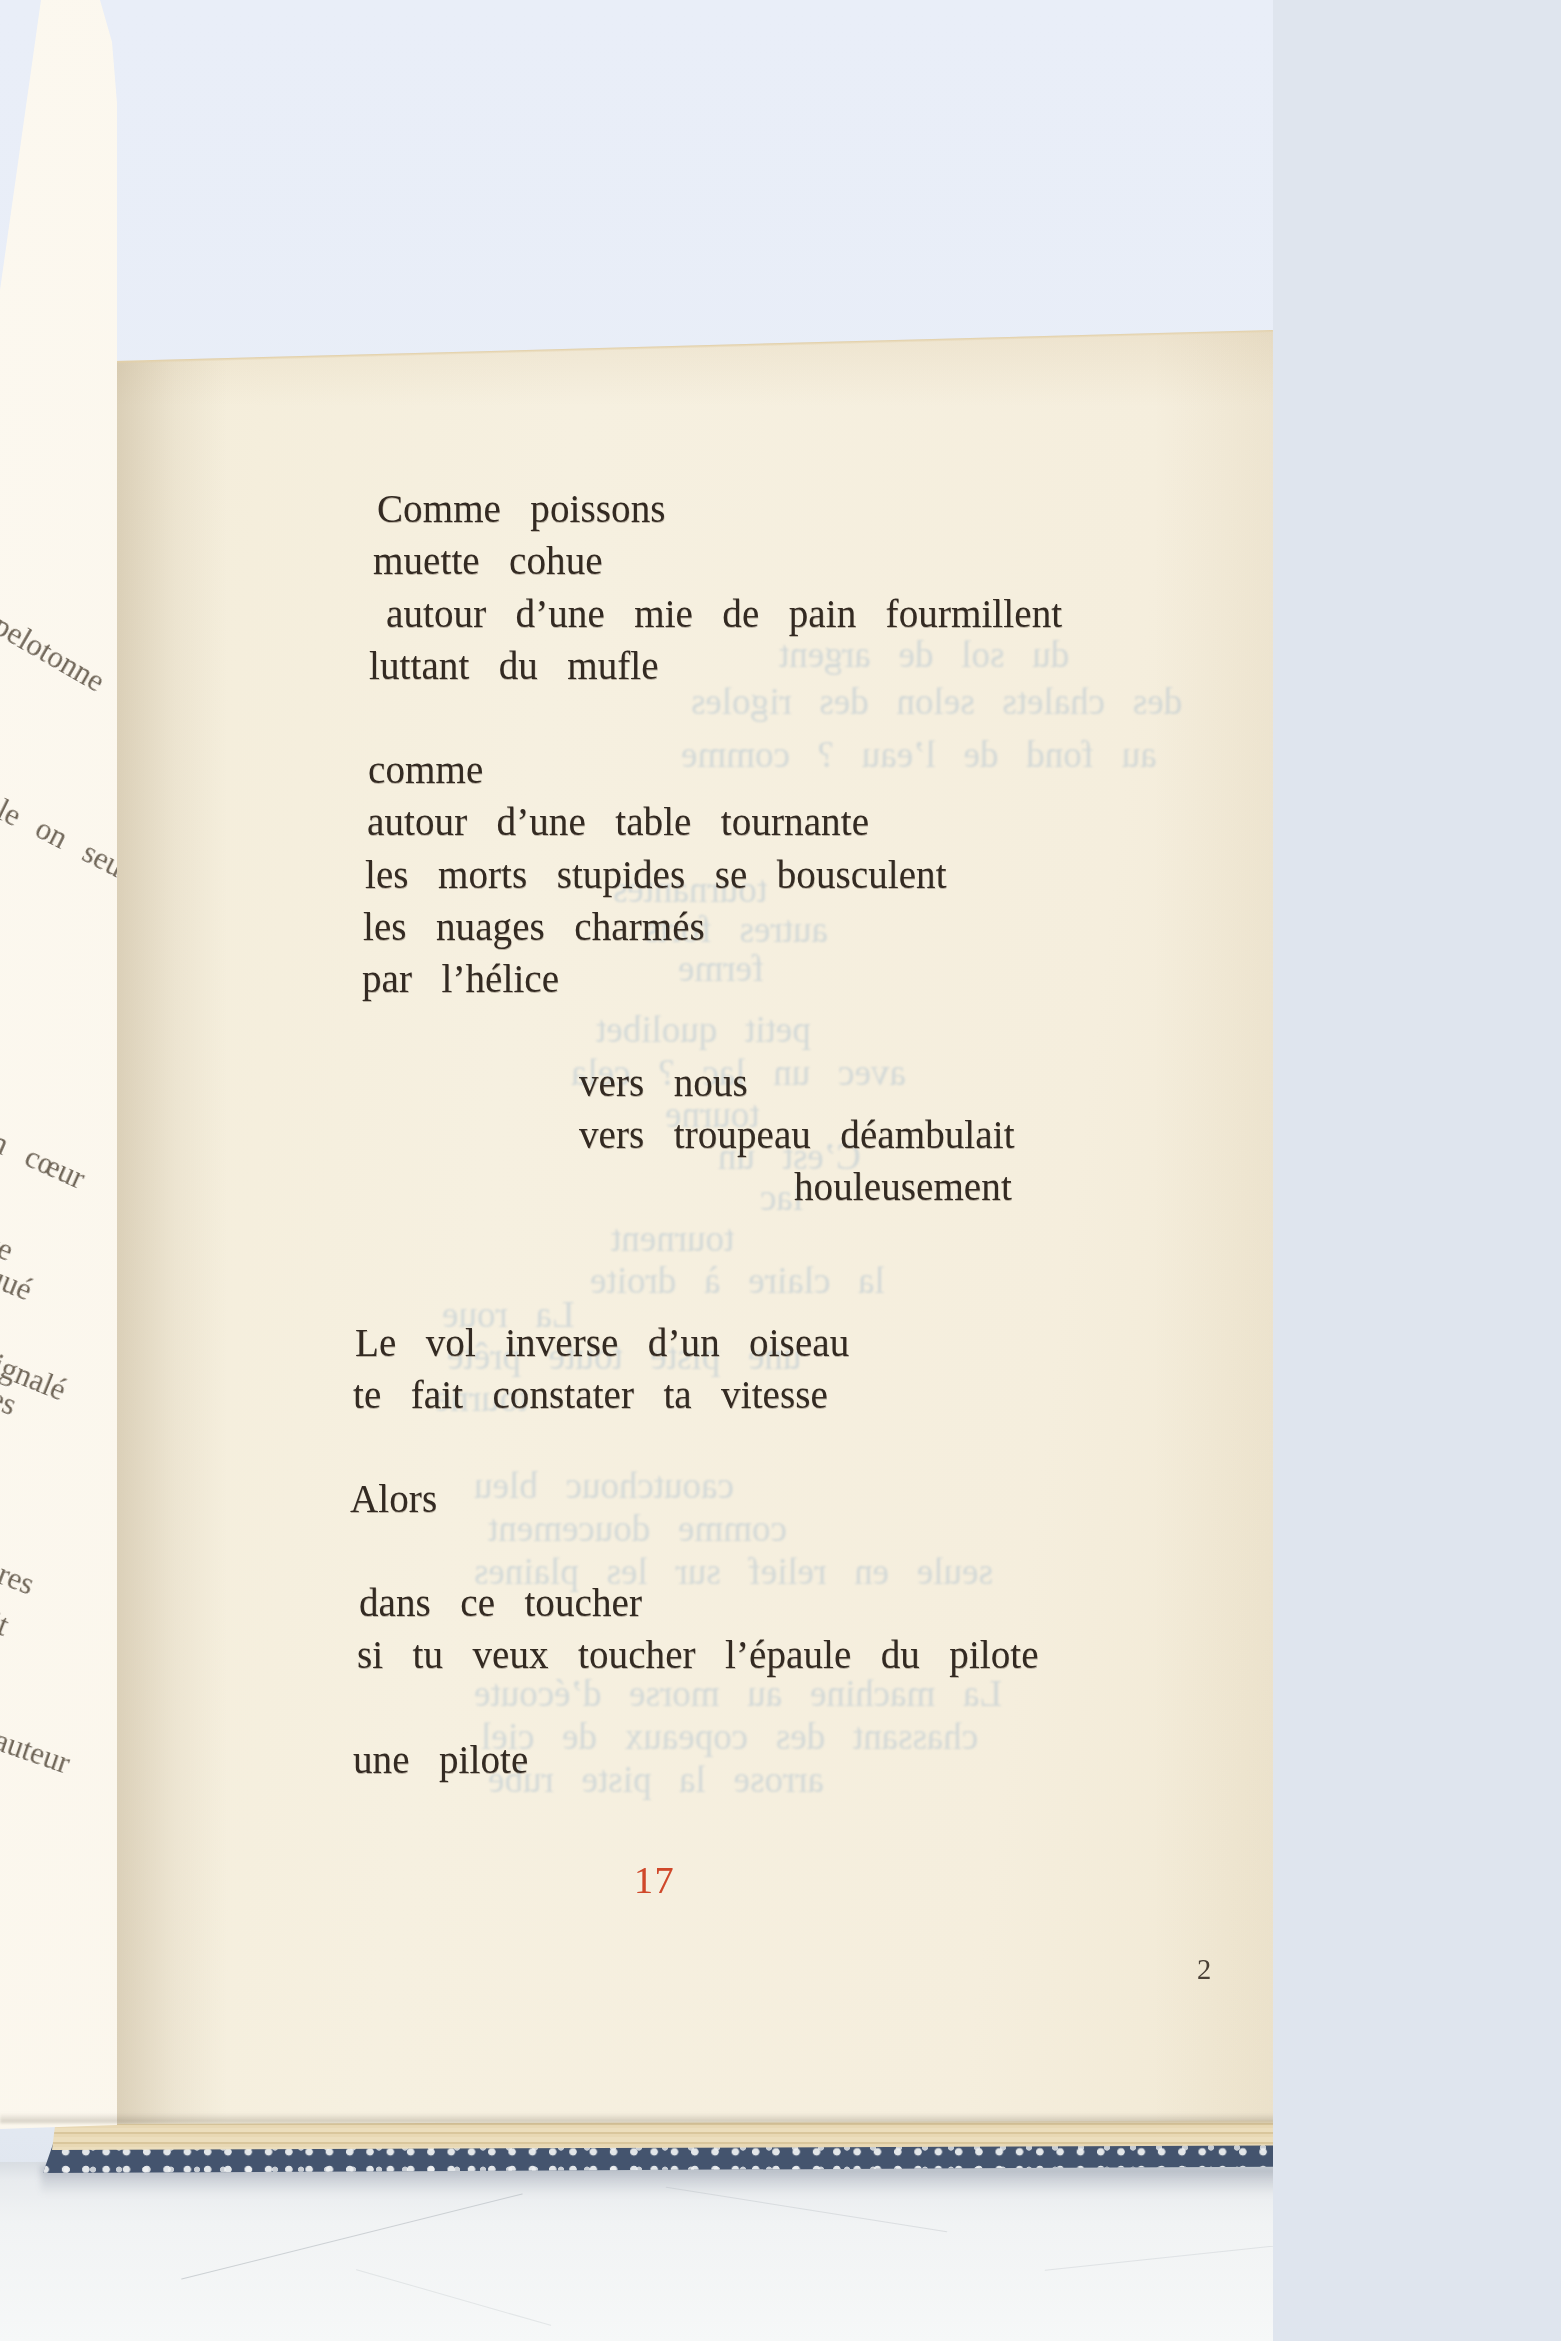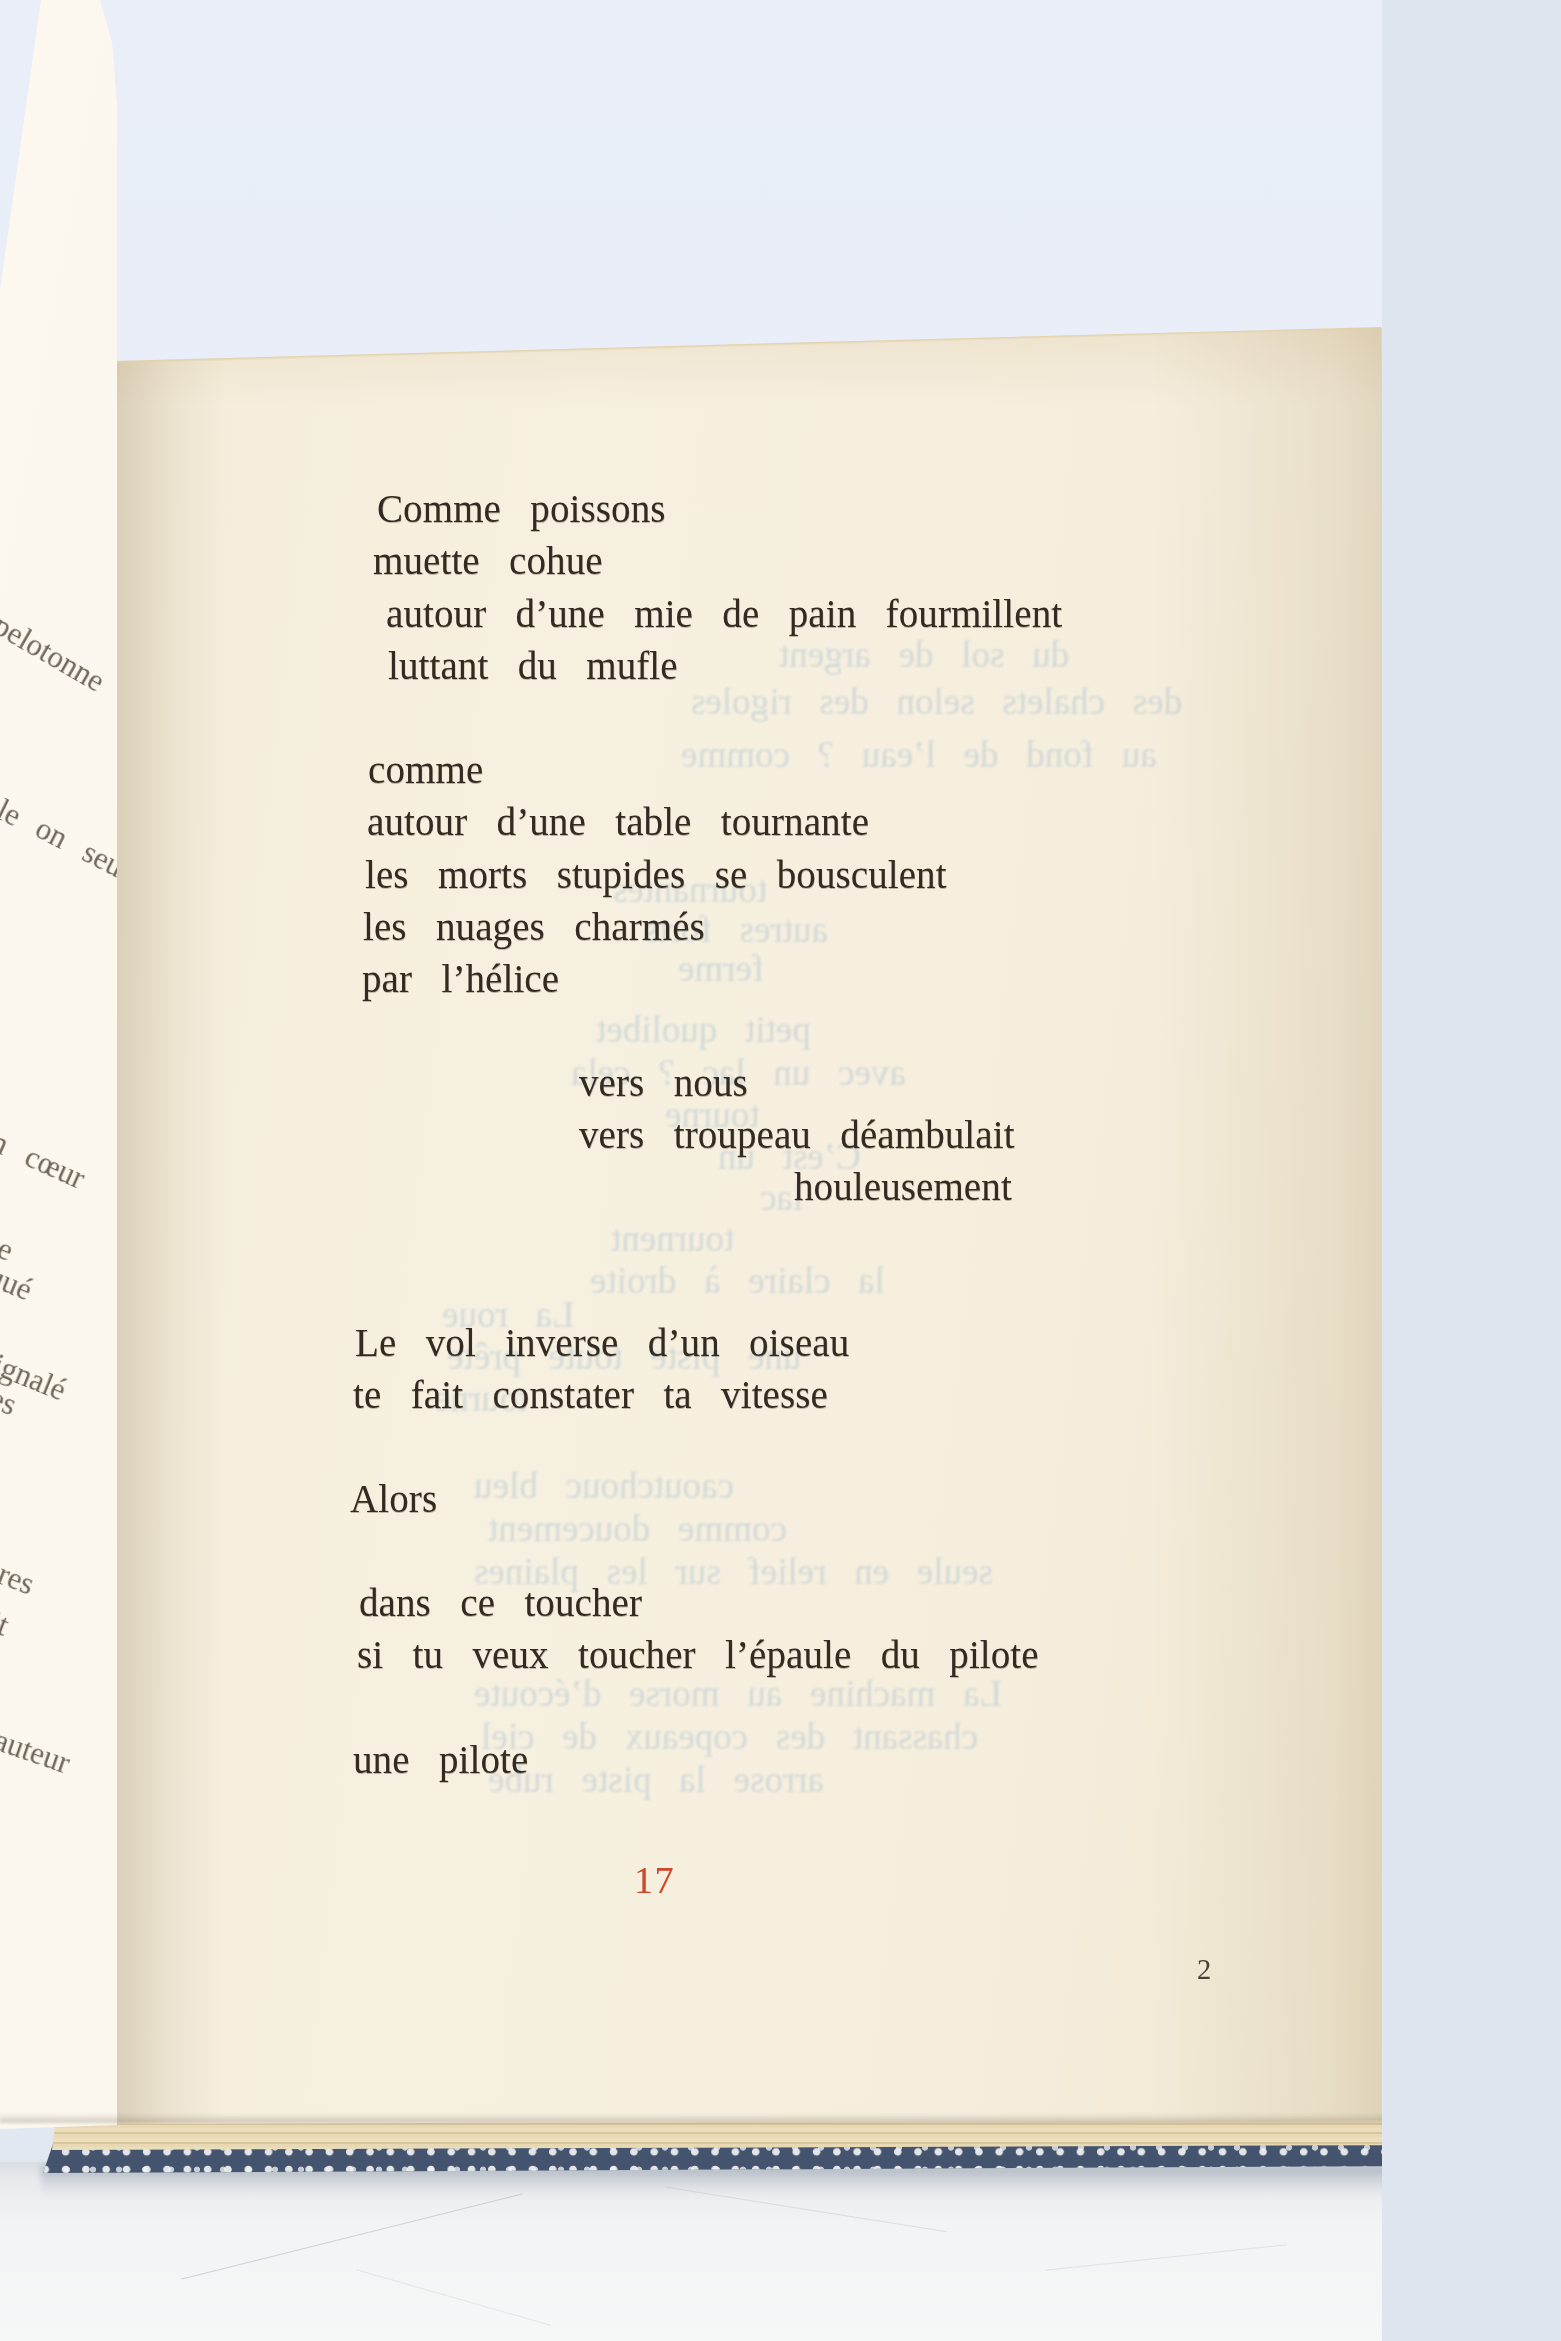--- a/index.html
+++ b/index.html
@@ -1,17 +1,17 @@
 <!DOCTYPE html>
 <html style="font-size:11px"><head>
 <meta charset="utf-8">
 <style>
   html,body{margin:0;padding:0;background:#dfe5ee;}
   .scene{
-    position:relative;width:1382px;height:2342px;overflow:hidden;
+    position:relative;width:1273px;height:2342px;overflow:hidden;
     background:linear-gradient(180deg,#e9eef8 0%,#e7edf6 55%,#e2e8f1 91%,#dde3ec 100%);
     font-family:"Liberation Serif","DejaVu Serif",serif;
   }
   .abs{position:absolute;}
   
   .table-surface{
     left:0;top:2162px;width:1561px;height:180px;
     background:linear-gradient(180deg,#d8dde2 0%,#e8ebee 10%,#f1f3f4 34%,#f6f8f8 100%);
   }
   .book-reflection{
@@ -157,21 +157,21 @@
         <div class="showthrough-line" style="left: 474px; top: 1553px;">seule en relief sur les plaines</div>
         <div class="showthrough-line" style="left: 474px; top: 1675px;">La machine au morse d’écoute</div>
         <div class="showthrough-line" style="left: 481px; top: 1718px;">chassant des copeaux de ciel</div>
         <div class="showthrough-line" style="left: 488px; top: 1761px;">arrose la piste rube</div>
       </div>
 
     <div>
         <div class="poem-line" style="left: 377px; top: 489px;">Comme poissons</div>
         <div class="poem-line" style="left: 373px; top: 541px;">muette cohue</div>
         <div class="poem-line" style="left: 386px; top: 594px;">autour d’une mie de pain fourmillent</div>
-        <div class="poem-line" style="left: 369px; top: 646px; margin-left: 19px;">luttant du mufle</div>
+        <div class="poem-line" style="left: 369px; top: 646px;">luttant du mufle</div>
         <div class="poem-line" style="left: 368px; top: 750px;">comme</div>
         <div class="poem-line" style="left: 367px; top: 802px;">autour d’une table tournante</div>
         <div class="poem-line" style="left: 365px; top: 855px;">les morts stupides se bousculent</div>
         <div class="poem-line" style="left: 363px; top: 907px; font-family: Liberation Serif, serif;">les nuages charmés</div>
         <div class="poem-line" style="left: 362px; top: 959px;">par l’hélice</div>
         <div class="poem-line" style="left: 579px; top: 1063px;">vers nous</div>
         <div class="poem-line" style="left: 579px; top: 1115px;">vers troupeau déambulait</div>
         <div class="poem-line" style="left: 794px; top: 1167px; text-align: center;">houleusement</div>
         <div class="poem-line" style="left: 355px; top: 1323px;">Le vol inverse d’un oiseau</div>
         <div class="poem-line" style="left: 353px; top: 1375px;">te fait constater ta vitesse</div>

